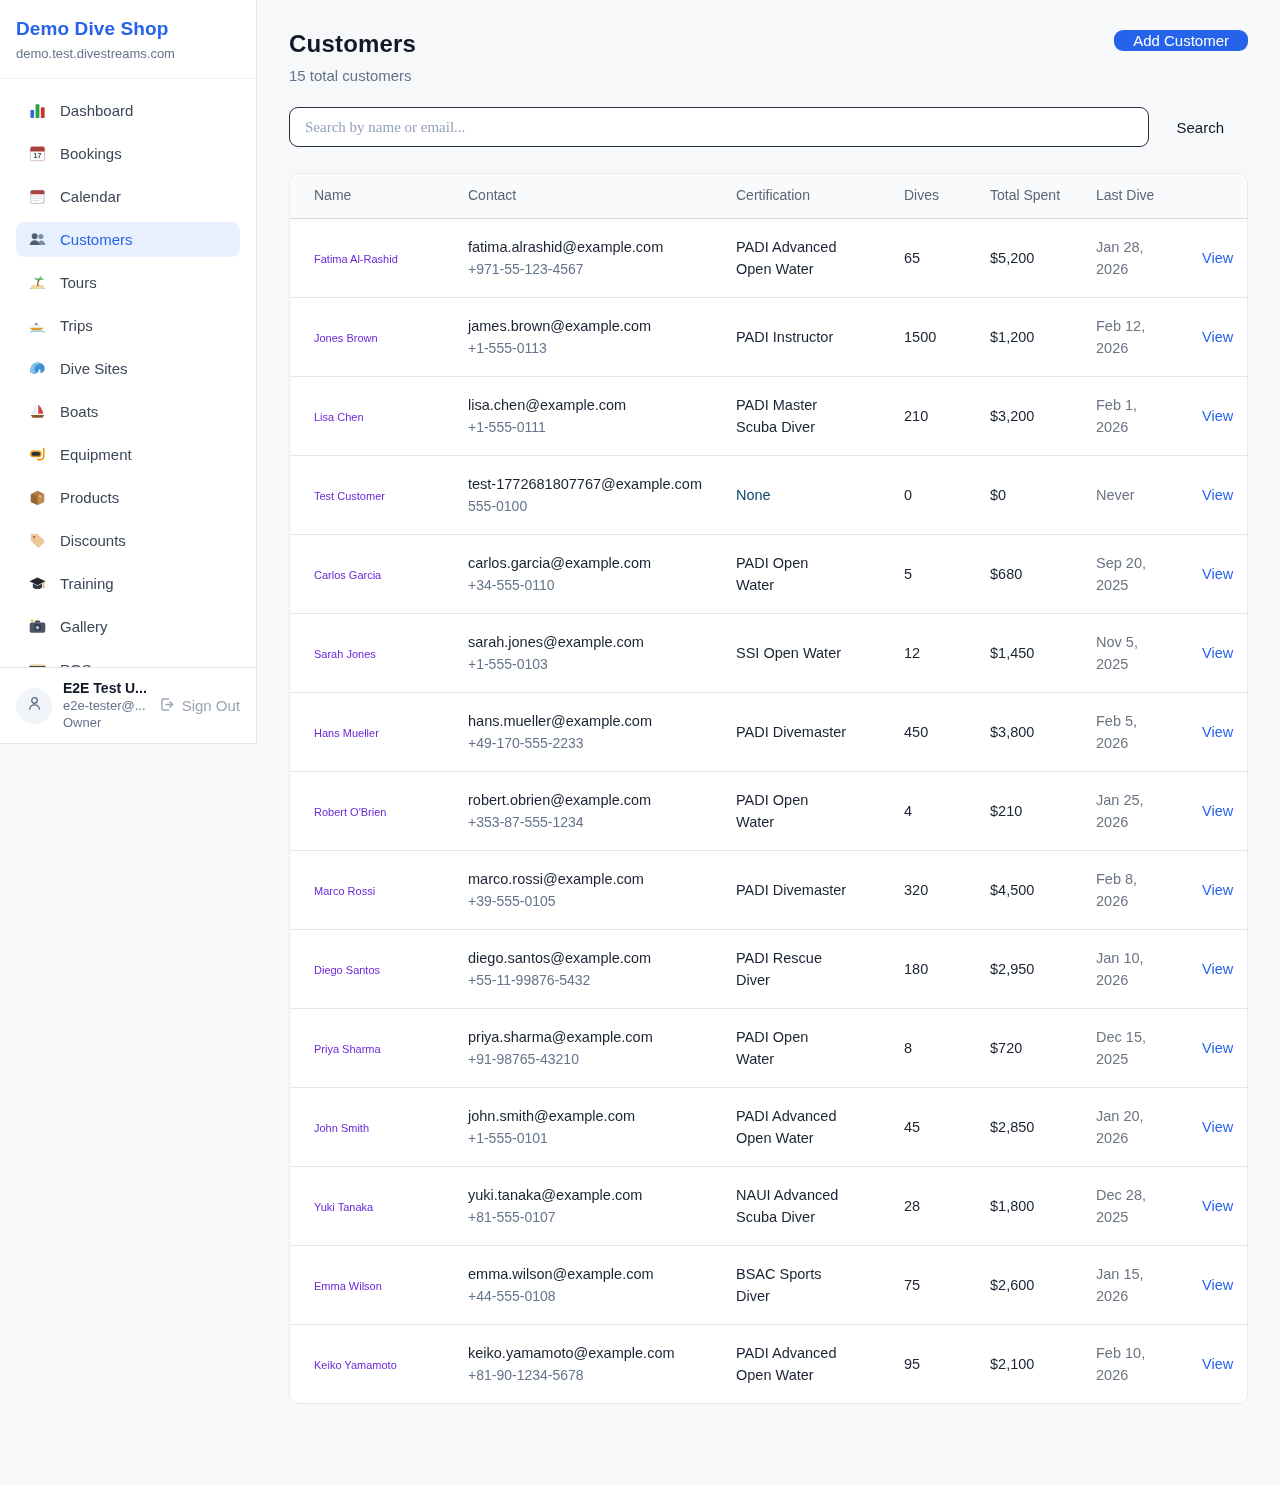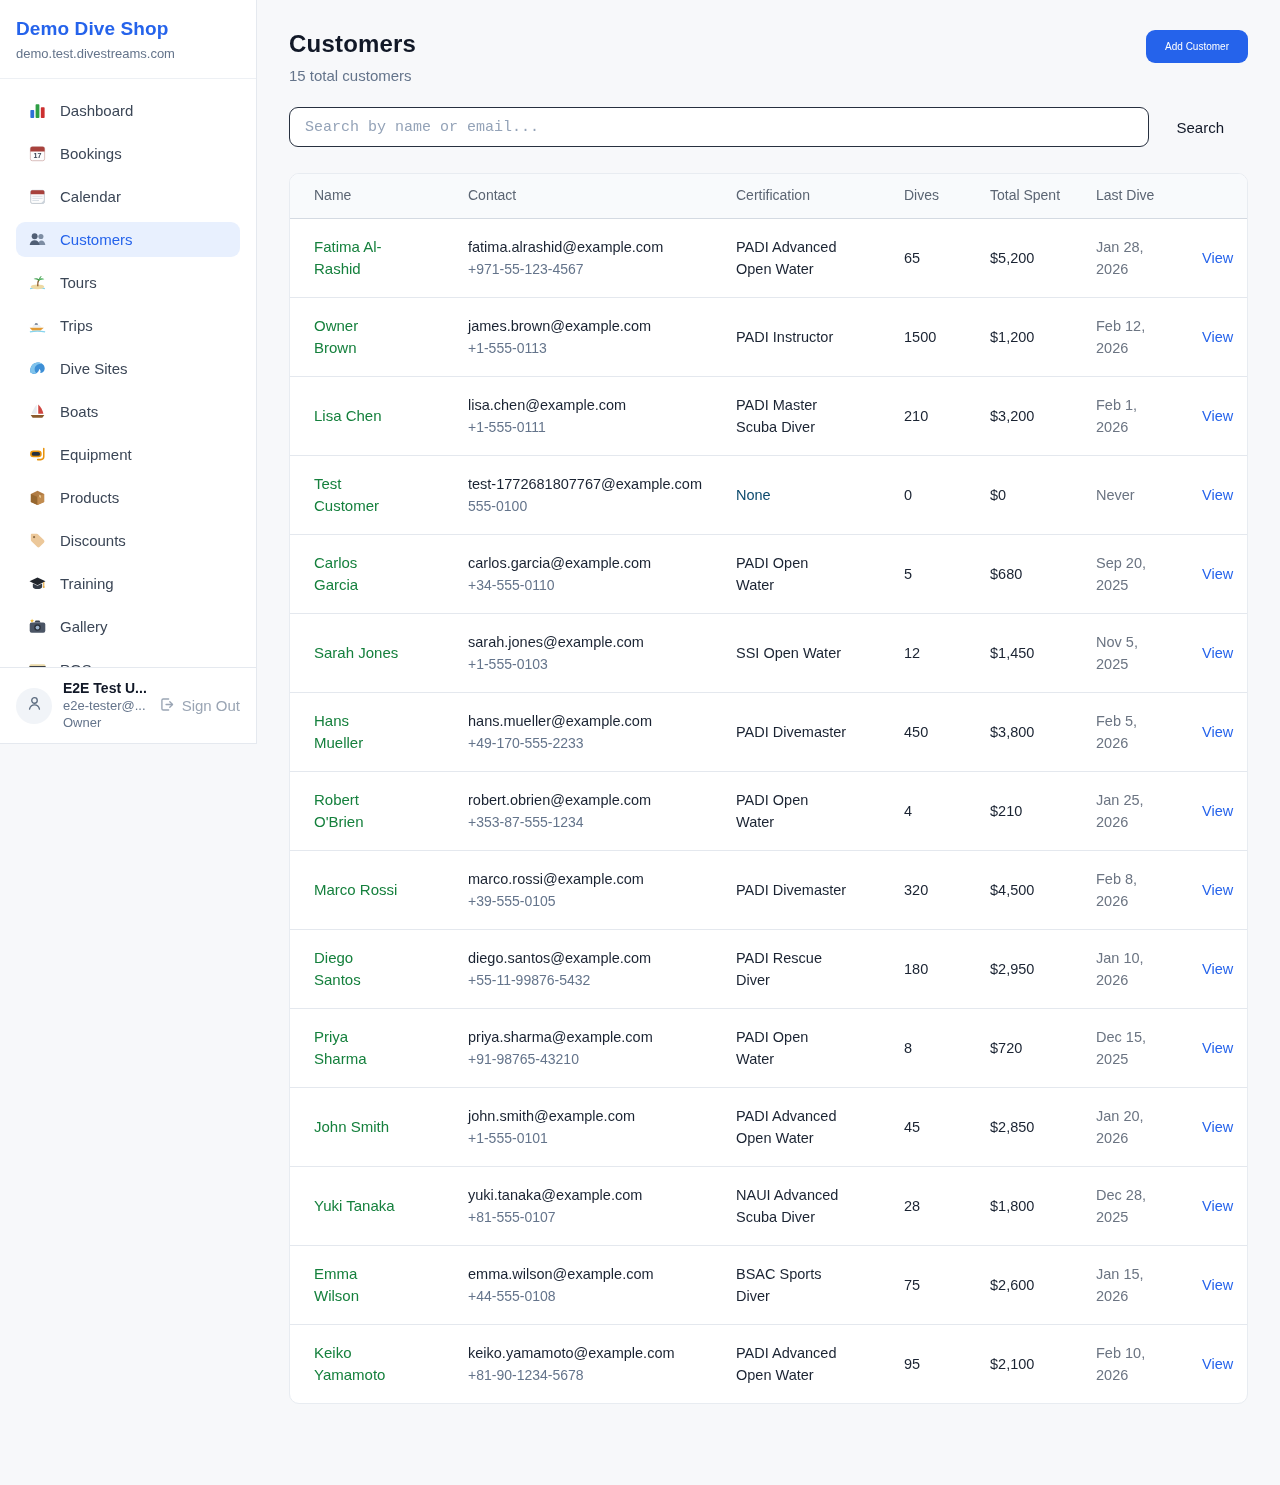--- a/index.html
+++ b/index.html
@@ -45,48 +45,48 @@
     color:#9aa5b4; font-size:15px; font-family:inherit; cursor:pointer; flex-shrink:0;
   }
 
   
   .main { margin-left:257px; padding:30px 32px 30px; }
   .page-header { display:flex; justify-content:space-between; align-items:flex-start; }
   .page-title { font-size:24px; font-weight:bold; color:#111827; letter-spacing:.2px; }
   .page-subtitle { font-size:15px; color:#64748b; margin-top:9px; }
   .btn-primary {
     background:#2563eb; color:#fff; border:none; border-radius:9px;
-    padding:11px 19px; font-size:10px; font-weight:500; font-family:inherit; cursor:pointer;
+    padding:2px 19px; font-size:15px; font-weight:500; font-family:inherit; cursor:pointer;
   }
 
   .search-row { display:flex; align-items:center; margin-top:23px; }
   .search-input {
     flex:1; height:40px; background:#fff; border:1px solid #27303f; border-radius:9px;
-    padding:0 15px; font-size:15px; font-family:Liberation Mono, monospace; color:#0f172a; outline:none;
+    padding:0 15px; font-size:15px; font-family:Liberation Serif, serif; color:#0f172a; outline:none;
   }
   .search-input::placeholder { color:#94a3b8; }
   .search-btn {
     background:none; border:none; font-size:15px; font-weight:500; color:#111827;
     font-family:inherit; padding:0 24px 0 27px; cursor:pointer;
   }
 
   .table-card {
     margin-top:26px; background:#fff; border:1px solid #e8ecf1; border-radius:10px; overflow:hidden;
   }
   table { width:100%; border-collapse:collapse; table-layout:fixed; }
   thead th {
     background:#f8fafc; text-align:left; font-weight:normal; color:#5b6573;
     font-size:14px; line-height:19px; padding:12px 16px 13px;
     border-bottom:1px solid #d4dae2;
   }
   th:first-child, td:first-child { padding-left:24px; }
   td { padding:17px 16px; font-size:14.5px; line-height:22px; vertical-align:middle; }
   tbody tr:not(:first-child) td { border-top:1px solid #e4e8ee; }
 
-  .name-link { color:#15803d; font-weight:500; font-size:15px; text-decoration:none; display:inline-block; max-width:88px; }
+  .name-link { color:#6d28d9; font-weight:500; font-size:11px; text-decoration:none; display:inline-block; max-width:88px; }
   .email-line { color:#1a2332; }
   .phone-line { color:#64748b; font-size:14px; }
   .cert-text { display:inline-block; max-width:114px; color:#1a2332; }
   .cert-none { color:#0c4a6e; }
   .dives-cell { color:#1a2332; }
   .spent-cell { color:#1a2332; }
   .lastdive-text { display:inline-block; max-width:62px; color:#6b7482; }
   .view-link { color:#2563eb; text-decoration:none; font-weight:500; }
 </style>
 </head>
@@ -320,21 +320,21 @@
               <div class="email-line">fatima.alrashid@example.com</div>
               <div class="phone-line">+971-55-123-4567</div>
             </td>
             <td><span class="cert-text">PADI Advanced Open Water</span></td>
             <td class="dives-cell"><span>65</span></td>
             <td class="spent-cell"><span>$5,200</span></td>
             <td><span class="lastdive-text">Jan 28, 2026</span></td>
             <td><a class="view-link" href="#">View</a></td>
           </tr>
           <tr>
-            <td><a class="name-link" href="#">Owner Brown</a></td>
+            <td><a class="name-link" href="#">Jones Brown</a></td>
             <td>
               <div class="email-line">james.brown@example.com</div>
               <div class="phone-line">+1-555-0113</div>
             </td>
             <td><span class="cert-text">PADI Instructor</span></td>
             <td class="dives-cell"><span>1500</span></td>
             <td class="spent-cell"><span>$1,200</span></td>
             <td><span class="lastdive-text">Feb 12, 2026</span></td>
             <td><a class="view-link" href="#">View</a></td>
           </tr>

